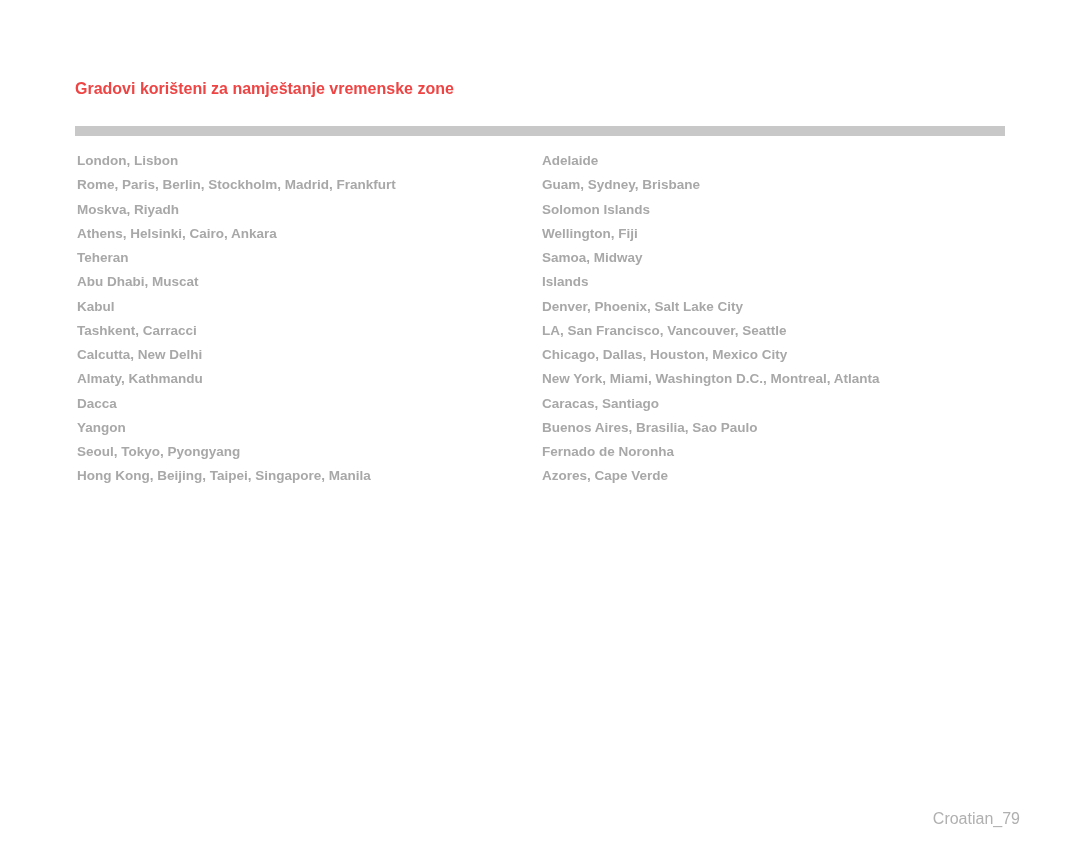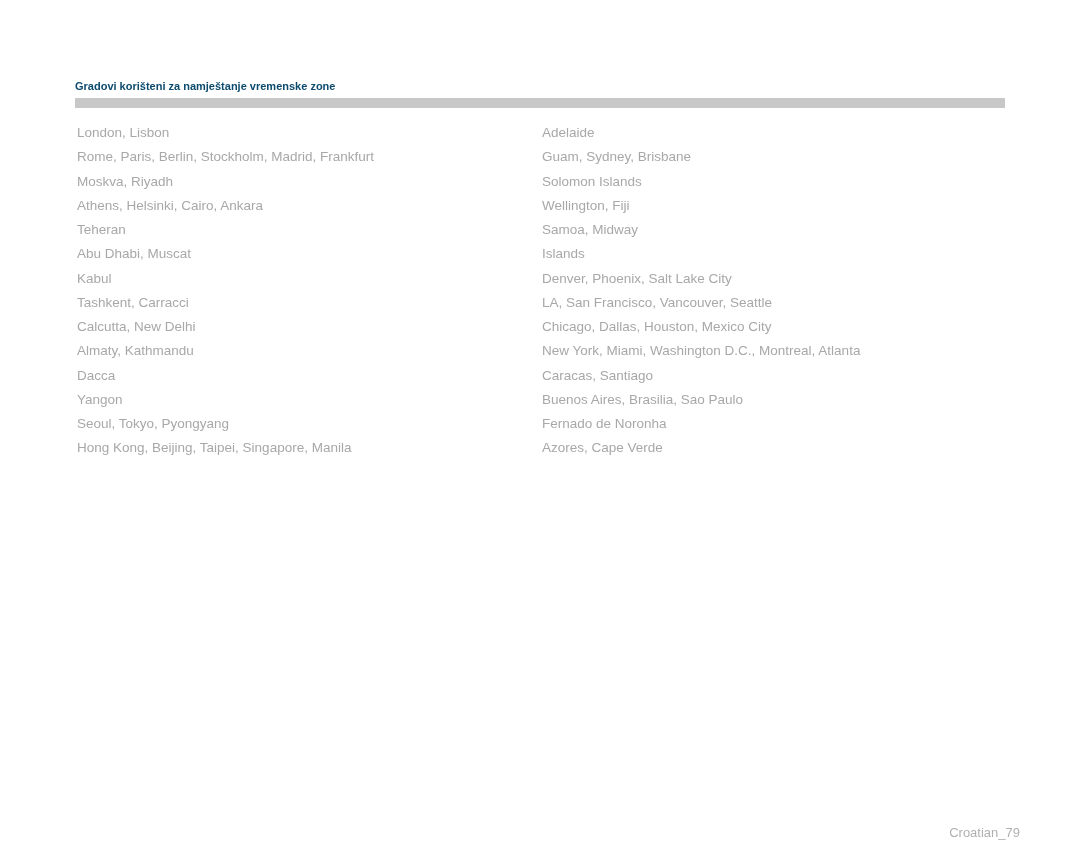--- a/index.html
+++ b/index.html
@@ -17,56 +17,57 @@
       color: #a0a0a0;
       position: relative;
       overflow: hidden;
     }
 
     .page-container {
       padding: 80px 75px 40px 75px;
     }
 
     .page-title {
-      font-size: 11px;
+      font-size: 16px;
       font-weight: bold;
-      color: #0c4a6e;
-      margin-bottom: 6px;
+      color: #ef4444;
+      margin-bottom: 28px;
     }
 
     .divider-bar {
       height: 10px;
       background-color: #c8c8c8;
       margin-bottom: 14px;
     }
 
     .columns-container {
       display: flex;
       gap: 0;
+      font-weight: bold;
     }
 
     .column {
       flex: 1;
       display: flex;
       flex-direction: column;
       gap: 2px;
     }
 
     .column-item {
       font-size: 13.5px;
       color: #a8a8a8;
       line-height: 1.65;
       padding: 0 2px;
     }
 
     .page-footer {
       position: absolute;
-      bottom: 28px;
+      bottom: 40px;
       right: 60px;
-      font-size: 13px;
+      font-size: 16px;
       color: #b0b0b0;
     }
   </style>
 </head>
 <body>
 
 <div class="page-container">
   <div class="page-title">Gradovi korišteni za namještanje vremenske zone</div>
   <div class="divider-bar"></div>
   <div class="columns-container">

